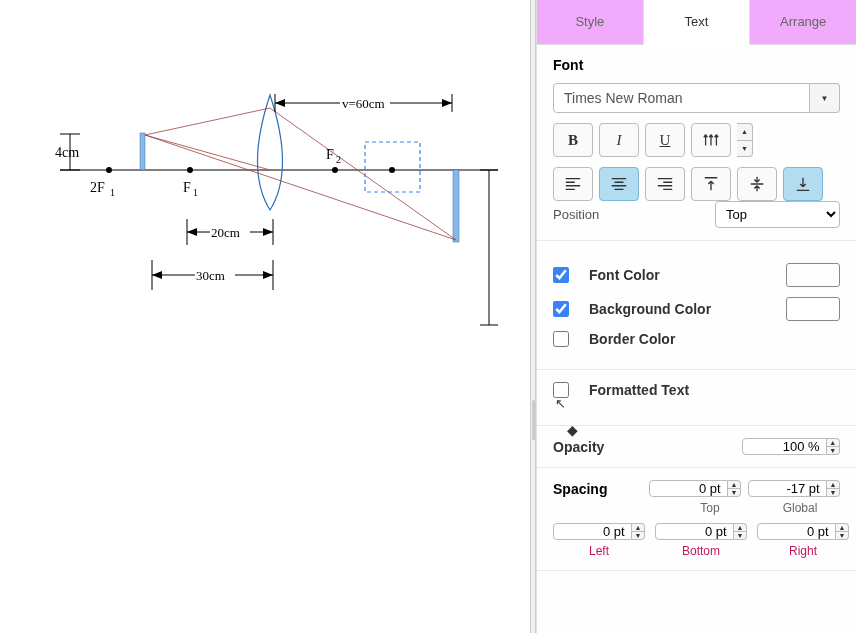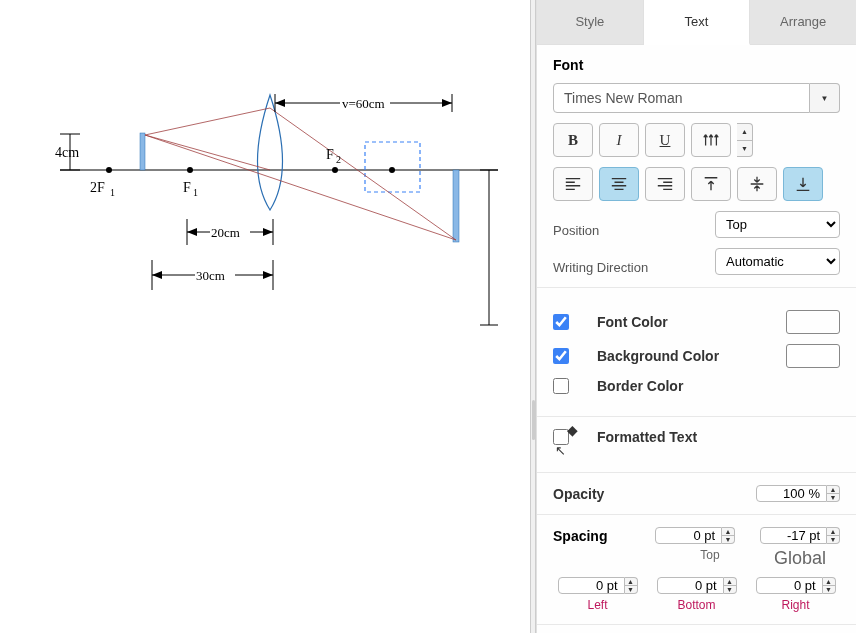--- a/index.html
+++ b/index.html
@@ -3,48 +3,48 @@
 <meta charset="utf-8">
 <style>
 * { box-sizing: border-box; margin: 0; padding: 0; }
 body { font-family: -apple-system, BlinkMacSystemFont, "Segoe UI", Arial, sans-serif; font-size: 13px; color: #333; background: #fff; width: 856px; height: 633px; overflow: hidden; }
 .app { display: flex; height: 100%; }
 .canvas { flex: 1; position: relative; background: #fff; }
 .divider { width: 6px; background: #f0f0f0; border-left: 1px solid #ccc; border-right: 1px solid #ccc; position: relative; }
 .divider::after { content: ""; position: absolute; top: 400px; width: 3px; height: 40px; left: 1px; background: #ccc; border-radius: 2px; }
 .panel { width: 320px; background: #fefefe; border-left: 1px solid #e0e0e0; display: flex; flex-direction: column; }
 .tabs { display: flex; border-bottom: 1px solid #e0e0e0; }
-.tab { flex: 1; padding: 14px 0; text-align: center; color: #666; cursor: pointer; background: #e5e5e5; border-right: 1px solid #e0e0e0; }
+.tab { flex: 1; padding: 14px 0; text-align: center; color: #666; cursor: pointer; background: #f0abfc; border-right: 1px solid #e0e0e0; }
 .tab:last-child { border-right: none; }
 .tab.active { background: #fff; color: #333; font-weight: 500; border-bottom: 2px solid #fff; margin-bottom: -1px; }
 .section { padding: 12px 16px; border-bottom: 1px solid #e8e8e8; }
 .section-label { font-weight: 600; color: #000000; margin-bottom: 10px; font-size: 14px; }
 .font-row { display: flex; gap: 0; }
 .font-select { flex: 1; border: 1px solid #bbb; border-radius: 4px 0 0 4px; padding: 6px 10px; color: #555; background: #fff; font-size: 14px; }
 .font-drop { width: 30px; border: 1px solid #bbb; border-left: none; border-radius: 0 4px 4px 0; background: #f5f5f5; display: flex; align-items: center; justify-content: center; cursor: pointer; }
 .btnrow { display: flex; gap: 6px; margin-top: 10px; }
 .ibtn { width: 40px; height: 34px; border: 1px solid #bbb; border-radius: 4px; background: #fafafa; display: flex; align-items: center; justify-content: center; font-size: 15px; cursor: pointer; font-family: Georgia, serif; }
 .ibtn.bold { font-weight: bold; }
 .ibtn.ital { font-style: italic; }
 .ibtn.under { text-decoration: underline; }
 .ibtn.active { background: #b3dcf0; border-color: #7ab8d8; }
 .fontsize { flex: 1; display: flex; }
 .fontsize input { width: 100%; border: 1px solid #bbb; border-radius: 4px 0 0 4px; text-align: right; padding: 0 6px; font-size: 13px; }
 .stepper { width: 16px; display: flex; flex-direction: column; }
 .step { flex: 1; border: 1px solid #bbb; border-left: none; background: #f5f5f5; font-size: 7px; display: flex; align-items: center; justify-content: center; cursor: pointer; }
 .step:first-child { border-radius: 0 4px 0 0; border-bottom: none; }
 .step:last-child { border-radius: 0 0 4px 0; }
-.proprow { display: flex; align-items: flex-end; margin-top: 10px; gap: 24px; }
+.proprow { display: flex; align-items: center; margin-top: 0; gap: 24px; }
 .proprow label { flex: 1; font-size: 13px; color: #555; }
 .proprow select { width: 125px; border: 1px solid #bbb; border-radius: 4px; padding: 4px 6px; font-size: 13px; background: #fff; }
-.chkrow { display: flex; align-items: center; margin: 10px 0; gap: 28px; }
+.chkrow { display: flex; align-items: center; margin: 10px 0; gap: 20px; }
 .chkrow input[type=checkbox] { width: 16px; height: 16px; accent-color: #3b82f6; cursor: pointer; }
 .chkrow .lbl { flex: 1; font-weight: 600; font-size: 14px; }
 .swatch { width: 54px; height: 24px; border: 1px solid #888; border-radius: 3px; box-shadow: inset 0 0 0 1px #fff; }
-.numfield { display: flex; width: 80px; }
+.numfield { display: flex; width: 92px; }
 .numfield input { width: 100%; border: 1px solid #bbb; border-radius: 4px 0 0 4px; text-align: right; padding: 0 6px; font-size: 13px; }
 .spacing-grid { display: grid; grid-template-columns: 1fr 1fr 1fr; gap: 8px 10px; margin-top: 8px; }
 .spacing-grid .col { display: flex; flex-direction: column; align-items: center; gap: 4px; }
 .spacing-grid .sub { font-size: 12px; color: #be185d; }
 .opacity-row { display: flex; align-items: center; justify-content: flex-end; }
 .opacity-row .lbl { flex: 1; font-weight: 600; font-size: 14px; }
 svg.vert-icon { width: 18px; height: 18px; }
 .tri { font-size: 8px; }
 .cursor-ptr { position: absolute; font-size: 14px; }
 </style>
@@ -182,24 +182,20 @@
           <svg class="vert-icon" viewBox="0 0 20 20">
               <path d="M3 17 H17 M10 13 V3 M10 13 L7 10 M10 13 L13 10" stroke="#333" stroke-width="1.5" fill="none"></path>
             </svg>
         </div>
       </div>
 
       <div class="proprow">
         <label>Position</label>
         <select><option>Top</option></select>
       </div>
-      <div class="proprow">
-        <label>Writing Direction</label>
-        <select><option>Automatic</option></select>
-      </div>
     </div>
 
     <div class="section">
       <div class="chkrow">
         <input type="checkbox" checked="" style="">
         <span class="lbl">Font Color</span>
         <div class="swatch" style="#555555"></div>
       </div>
       <div class="chkrow">
         <input type="checkbox" checked="" style="">
@@ -216,51 +212,51 @@
       <div class="chkrow" style="margin:0">
         <input type="checkbox" style="">
         <span class="lbl">Formatted Text</span>
       </div>
       <span style="position:relative; left:2px; top:-2px; font-size:13px;">↖</span>
     </div>
 
     <div class="section">
       <div class="opacity-row">
         <span class="lbl">Opacity</span>
-        <div class="numfield" style="width:84px">
+        <div class="numfield" style="width:98px">
           <input type="text" value="100 %" style="">
           <div class="stepper">
               <div class="step">▲</div>
               <div class="step">▼</div>
             </div>
         </div>
       </div>
     </div>
 
     <div class="section">
-      <div style="display:flex; align-items:center; gap:25px;">
+      <div style="display:flex; align-items:center; gap:7px;">
         <span class="section-label" style="margin:0; flex:1">Spacing</span>
         <div class="numfield">
             <input type="text" value="0 pt" style="">
             <div class="stepper">
               <div class="step">▲</div>
               <div class="step">▼</div>
             </div>
           </div>
         <div class="numfield">
             <input type="text" value="-17 pt" style="">
             <div class="stepper">
               <div class="step">▲</div>
               <div class="step">▼</div>
             </div>
           </div>
       </div>
       <div style="display:flex; gap:10px; justify-content:flex-end; margin-top:4px;">
         <span style="width:80px; text-align:center; font-size:12px; color:#666">Top</span>
-        <span style="width:80px; text-align:center; font-size:18px; color:#666">Global</span>
+        <span style="width:80px; text-align:center; font-size:12px; color:#666">Global</span>
       </div>
       <div class="spacing-grid">
         <div class="col">
           <div class="numfield">
               <input type="text" value="0 pt" style="">
               <div class="stepper">
                 <div class="step">▲</div>
                 <div class="step">▼</div>
               </div>
             </div>

